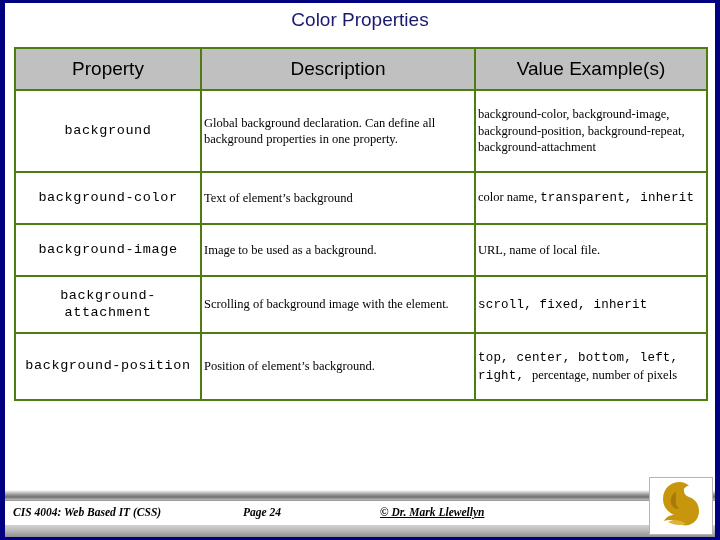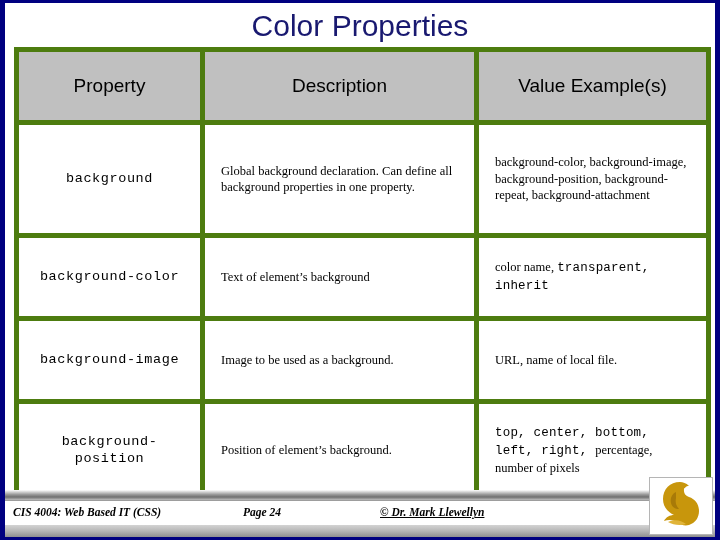--- a/index.html
+++ b/index.html
@@ -24,40 +24,40 @@
     border-top: 3px solid #000080;
     border-bottom: 3px solid #000080;
   }
   .slide-title {
     position: absolute;
     top: 6px;
     left: 0;
     width: 710px;
     text-align: center;
     font-family: "Liberation Sans", sans-serif;
-    font-size: 30px;
+    font-size: 19px;
     color: #191970;
     letter-spacing: 0px;
   }
   .table-wrap {
     position: absolute;
     top: 44px;
     left: 9px;
     width: 692px;
   }
   table.props {
     border-collapse: collapse;
     width: 692px;
     table-layout: fixed;
     background: #ffffff;
   }
   table.props th,
   table.props td {
-    border: 5px solid #4d7c0f;
-    padding: 16px;
+    border: 2px solid #4d7c0f;
+    padding: 2px;
     vertical-align: middle;
   }
   table.props thead th {
     background: #c0c0c0;
     font-family: "Liberation Sans", sans-serif;
     font-weight: normal;
     font-size: 19px;
     color: #000000;
     height: 36px;
     text-align: center;
@@ -198,20 +198,25 @@
         </tr>
         <tr class="r-bgcolor">
           <td class="prop">background-color</td>
           <td class="desc mid">Text of element’s background</td>
           <td class="val"><span>color name, </span><span class="mono">transparent, inherit</span></td>
         </tr>
         <tr class="r-bgimage">
           <td class="prop">background-image</td>
           <td class="desc mid">Image to be used as a background.</td>
           <td class="val"><span>URL, name of local file.</span></td>
+        </tr>
+        <tr class="r-bgattach">
+          <td class="prop">background-attachment</td>
+          <td class="desc">Scrolling of background image with the element.</td>
+          <td class="val"><span class="mono">scroll, fixed, inherit</span></td>
         </tr>
         <tr class="r-bgpos">
           <td class="prop">background-position</td>
           <td class="desc">Position of element’s background.</td>
           <td class="val"><span class="mono">top, center, bottom, left, right, </span><span>percentage, number of pixels</span></td>
         </tr>
       </tbody>
     </table>
   </div>
 

